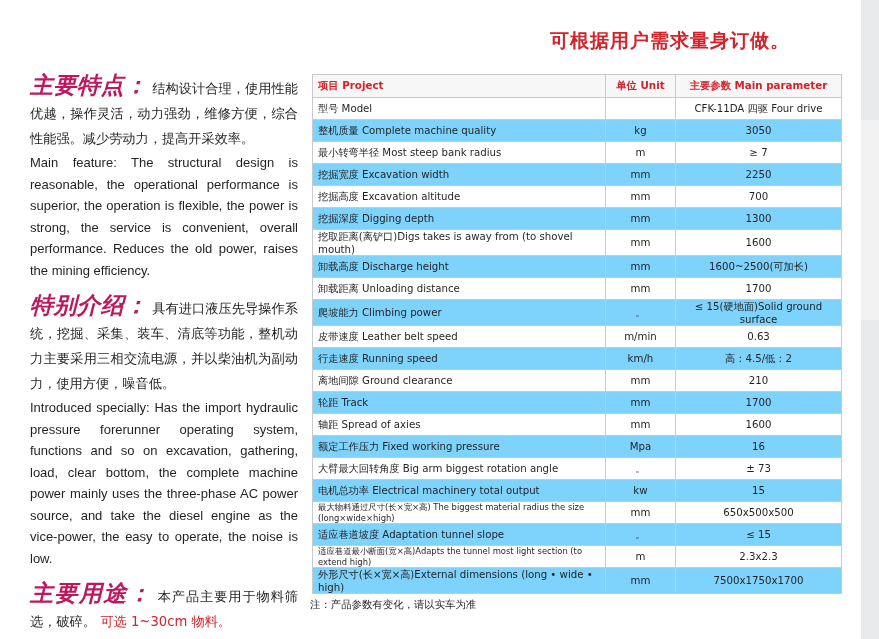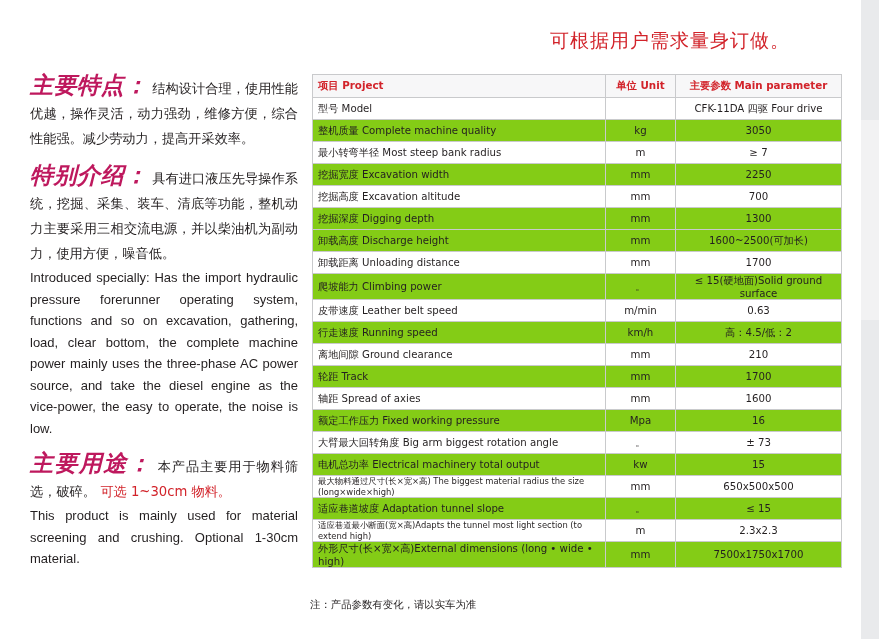--- a/index.html
+++ b/index.html
@@ -38,21 +38,21 @@
 
   
   .headline {
     position: absolute;
     left: 480px;
     top: 28px;
     width: 380px;
     text-align: center;
     color: #d2232a;
     font-size: 19px;
-    font-weight: normal;
+    font-weight: bold;
     letter-spacing: 1px;
     font-family: "DejaVu Sans", sans-serif;
   }
 
   
   .left-col {
     position: absolute;
     left: 30px;
     top: 70px;
     width: 268px;
@@ -118,21 +118,21 @@
     background: #f7f7f8;
     font-weight: bold;
     font-size: 10.3px;
     height: 22px;
   }
   .spec-table thead th.c1 { text-align: left; }
   .spec-table thead th.c2, .spec-table thead th.c3 { text-align: center; }
   .col1 { width: 304px; text-align: left; }
   .col2 { width: 62px; text-align: center; }
   .col3 { width: 162px; text-align: center; }
-  .row-alt td { background: #84cc16; }
+  .row-alt td { background: #7dd3fc; }
   td.tiny { font-size: 8.4px; }
 
   .footnote {
     position: absolute;
     left: 310px;
     top: 598px;
     width: 530px;
     text-align: left;
     font-size: 10.4px;
     color: #231f20;
@@ -152,20 +152,21 @@
 
   <div class="headline">可根据用户需求量身订做。</div>
 
   <div class="left-col">
 
     <div class="block">
       <div class="cn-para">
         <span class="sec-title">主要特点：</span>
         <span class="cn-body">结构设计合理，使用性能优越，操作灵活，动力强劲，维修方便，综合性能强。减少劳动力，提高开采效率。</span>
       </div>
+      <div class="en-body">Main feature: The structural design is reasonable, the operational performance is superior, the operation is flexible, the power is strong, the service is convenient, overall performance. Reduces the old power, raises the mining efficiency.</div>
     </div>
 
     <div class="block">
       <div class="cn-para">
         <span class="sec-title">特别介绍：</span>
         <span class="cn-body">具有进口液压先导操作系统，挖掘、采集、装车、清底等功能，整机动力主要采用三相交流电源，并以柴油机为副动力，使用方便，噪音低。</span>
       </div>
       <div class="en-body">Introduced specially: Has the import hydraulic pressure forerunner operating system, functions and so on excavation, gathering, load, clear bottom, the complete machine power mainly uses the three-phase AC power source, and take the diesel engine as the vice-power, the easy to operate, the noise is low.</div>
     </div>
 
@@ -212,20 +213,25 @@
         <tr>
           <td class="col1">挖掘高度 Excavation altitude</td>
           <td class="col2">mm</td>
           <td class="col3">700</td>
         </tr>
         <tr class="row-alt">
           <td class="col1">挖掘深度 Digging depth</td>
           <td class="col2">mm</td>
           <td class="col3">1300</td>
         </tr>
+        <tr>
+          <td class="col1">挖取距离(离铲口)Digs takes is away from (to shovel mouth)</td>
+          <td class="col2">mm</td>
+          <td class="col3">1600</td>
+        </tr>
         <tr class="row-alt">
           <td class="col1">卸载高度 Discharge height</td>
           <td class="col2">mm</td>
           <td class="col3">1600~2500(可加长)</td>
         </tr>
         <tr>
           <td class="col1">卸载距离 Unloading distance</td>
           <td class="col2">mm</td>
           <td class="col3">1700</td>
         </tr>

